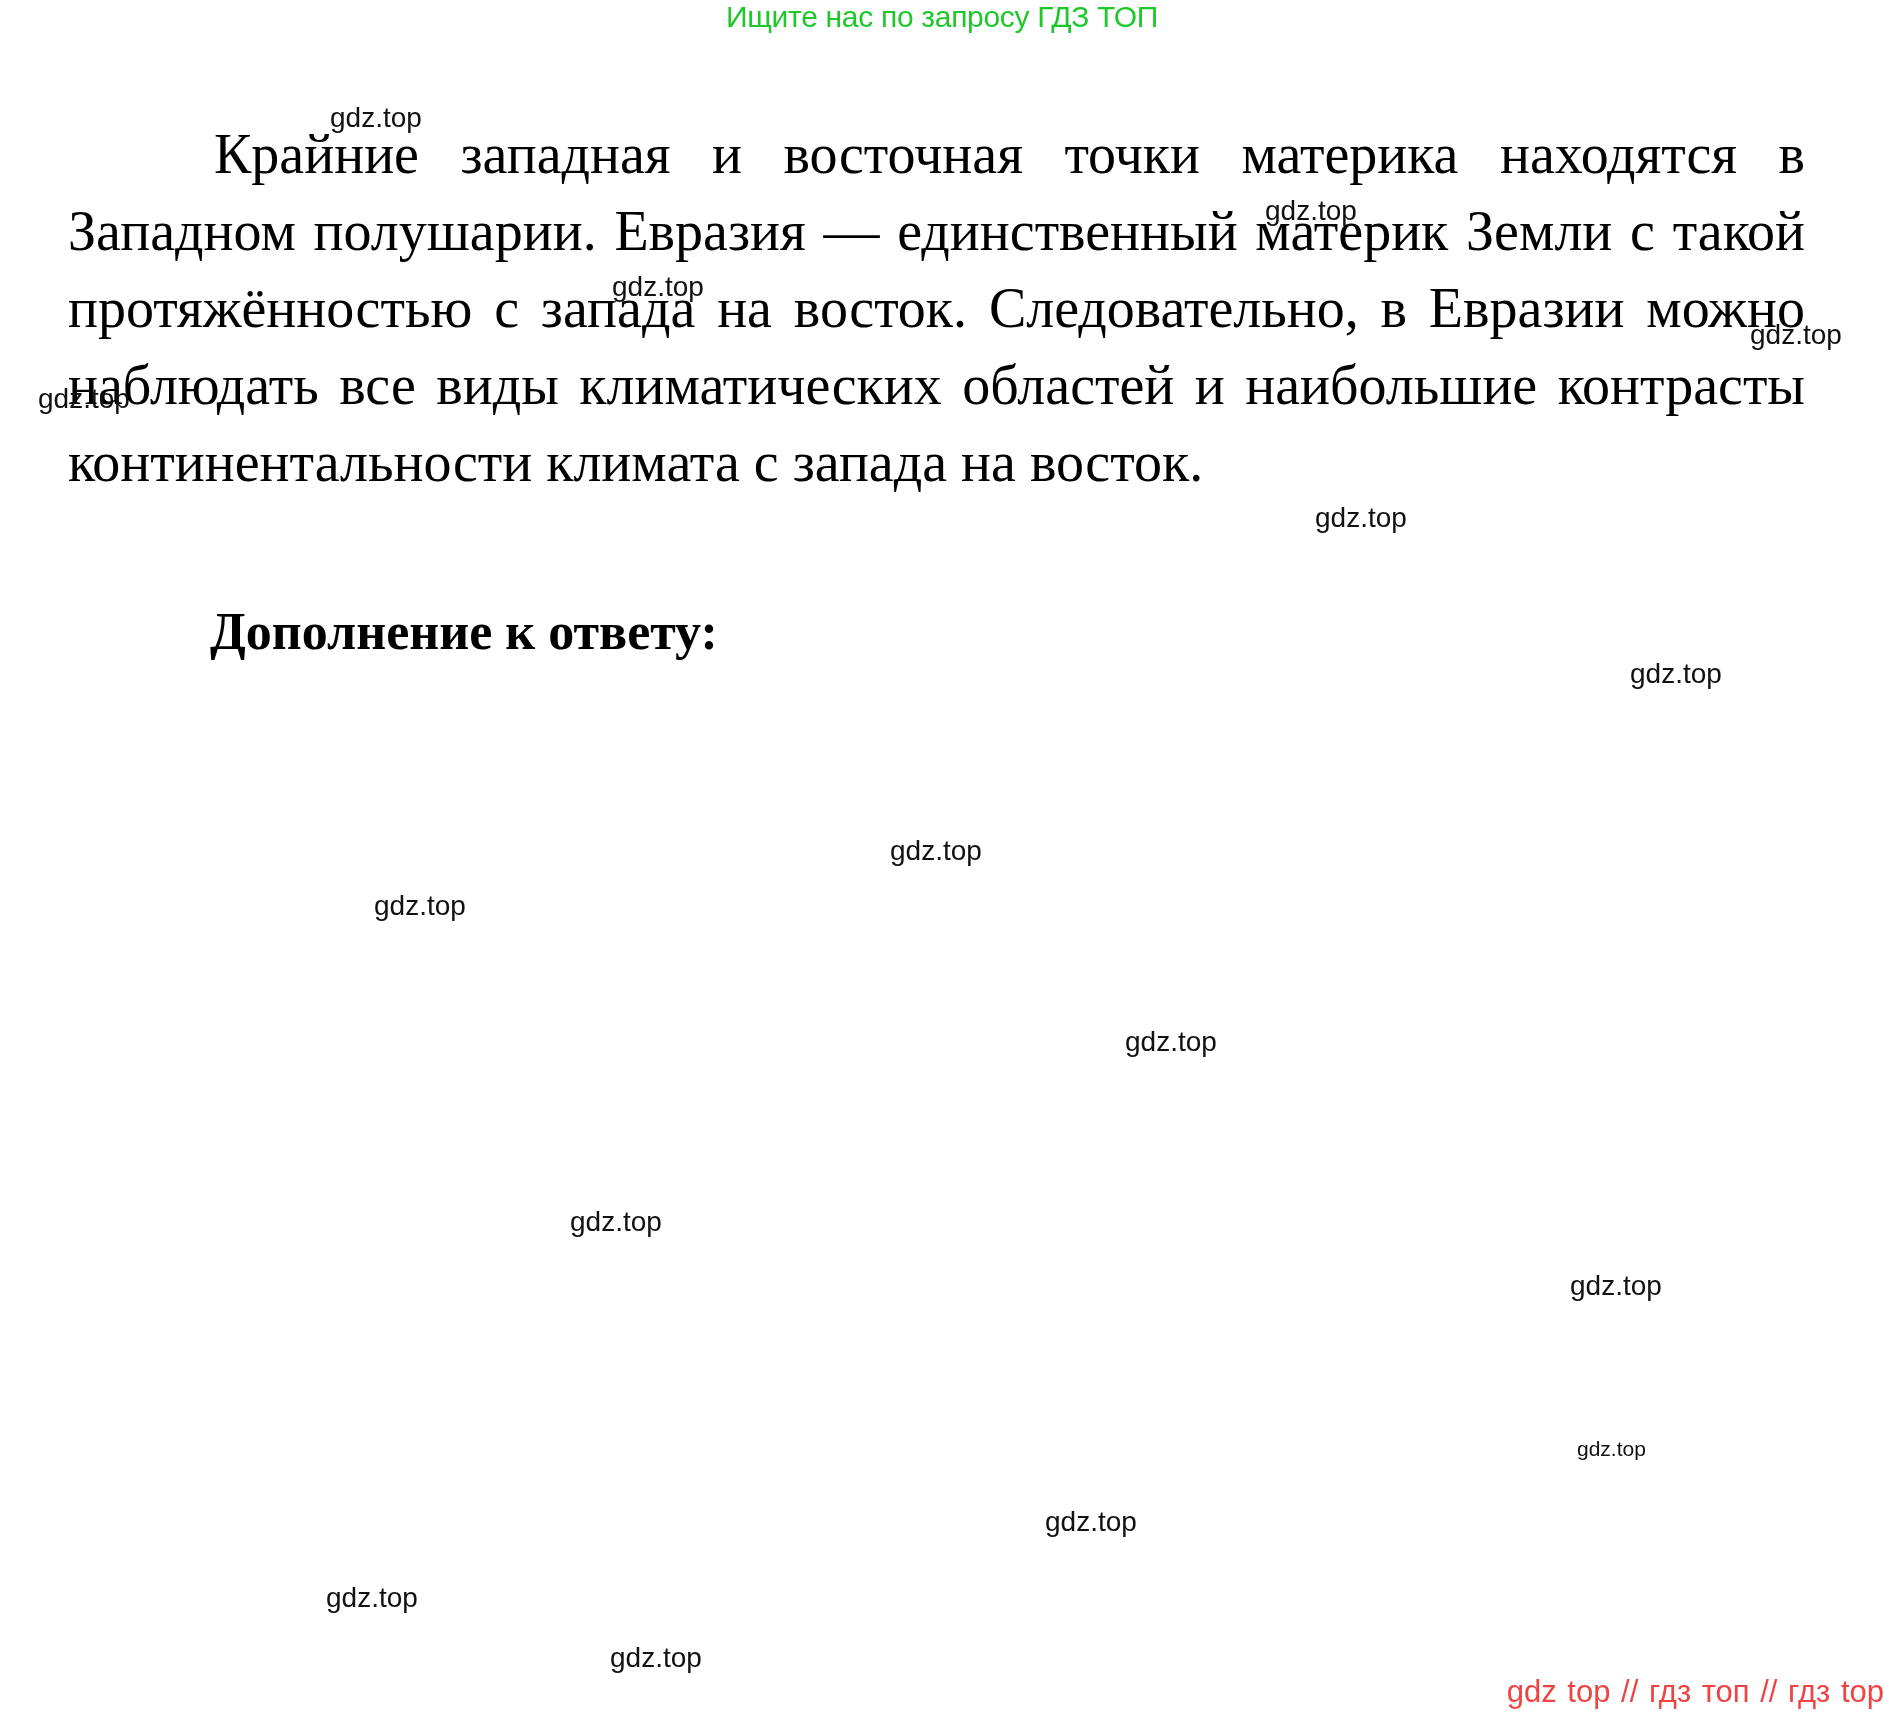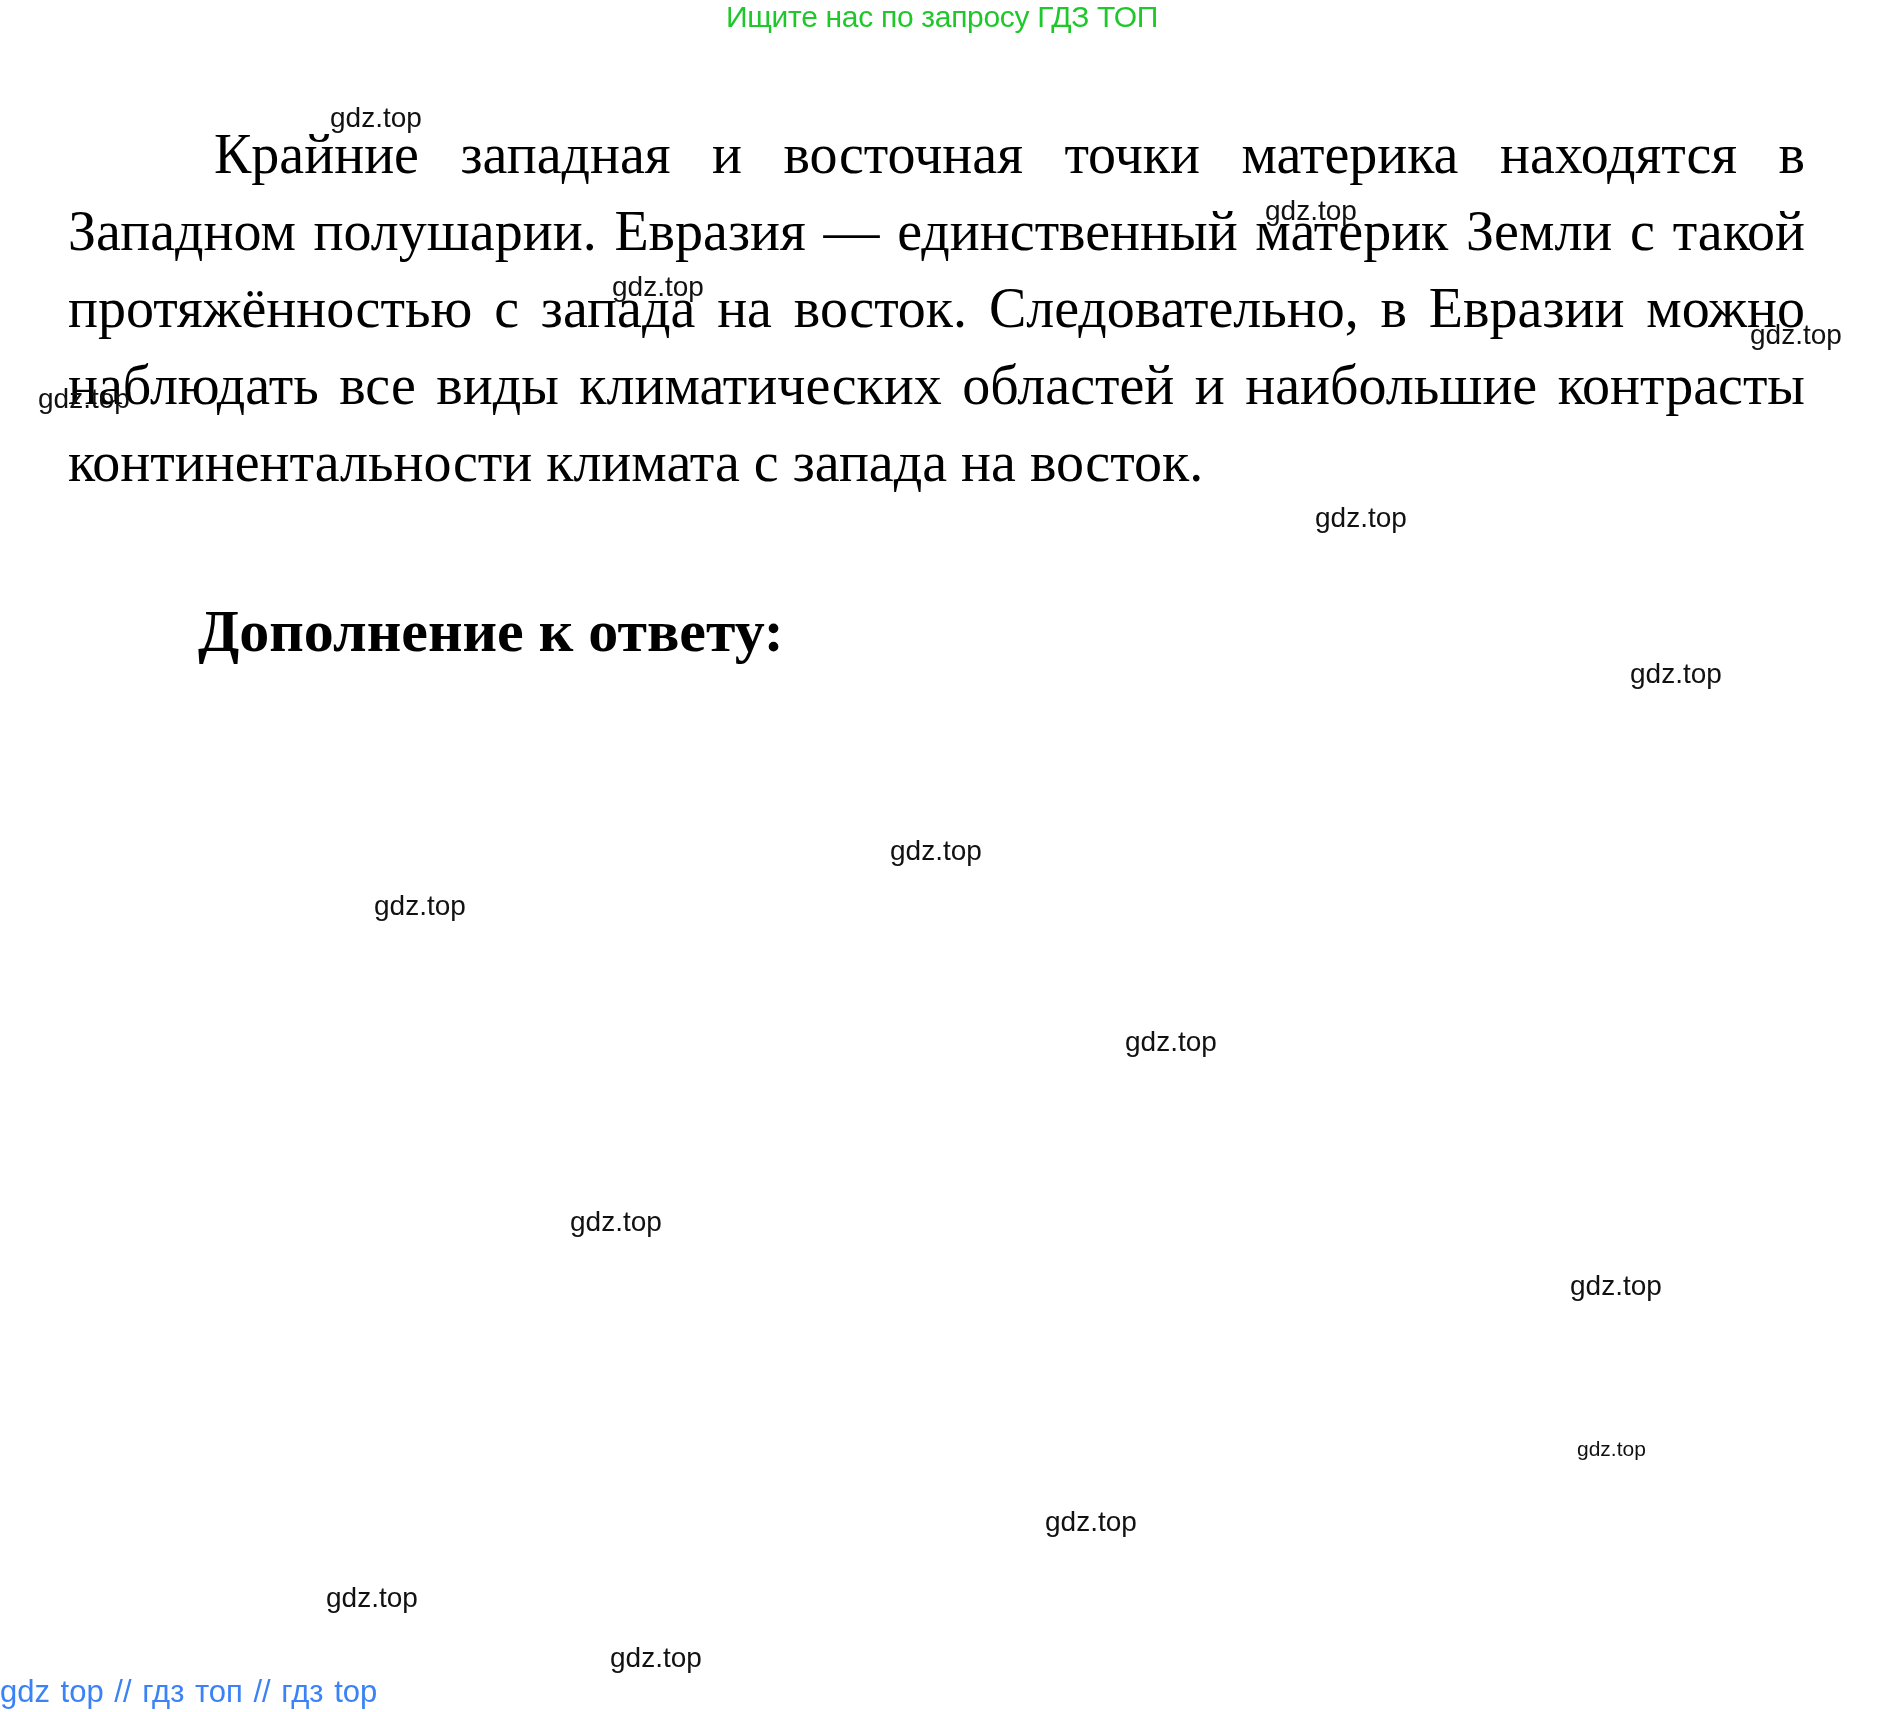--- a/index.html
+++ b/index.html
@@ -16,32 +16,32 @@
   .title {
     margin: 0; font-weight: bold; font-size: 56px; line-height: 77px;
     text-align: justify; text-indent: 146px;
     text-align-last: left;
   }
   .para {
     margin: 16px; font-size: 56px; line-height: 77px; text-align: justify;
     text-indent: 146px;
   }
   .addendum-heading {
-    margin: 0; padding-top: 76px; font-weight: bold; font-size: 60px; line-height: 77px;
+    margin: 12px; padding-top: 76px; font-weight: bold; font-size: 52px; line-height: 77px;
     text-indent: 146px;
   }
   .wm {
     position: absolute; font-family: "Liberation Sans", sans-serif;
     font-size: 28px; line-height: 30px; color: #111; white-space: nowrap; margin-top: 36px;
   }
   .wm.small { font-size: 21px; line-height: 22px; }
   .footer {
-    position: absolute; left: 0; top: 1674px; width: 1884px; text-align: left;
+    position: absolute; left: 0; top: 1674px; width: 1884px; text-align: right;
     font-family: "Liberation Sans", sans-serif; font-size: 31px; line-height: 36px;
-    color: #3b82f6; word-spacing: 2px;
+    color: #ef4444; word-spacing: 2px;
   }
 </style>
 </head>
 <body>
 
 <div class="banner">Ищите нас по запросу ГДЗ ТОП</div>
 
 <div class="page">
   <p class="para">Крайние западная и восточная точки материка находятся в Западном полушарии. Евразия — единственный материк Земли с такой протяжённостью с запада на восток. Следовательно, в Евразии можно наблюдать все виды климатических областей и наибольшие контрасты континентальности климата с запада на восток.</p>
   <p class="addendum-heading">Дополнение к ответу:</p>

